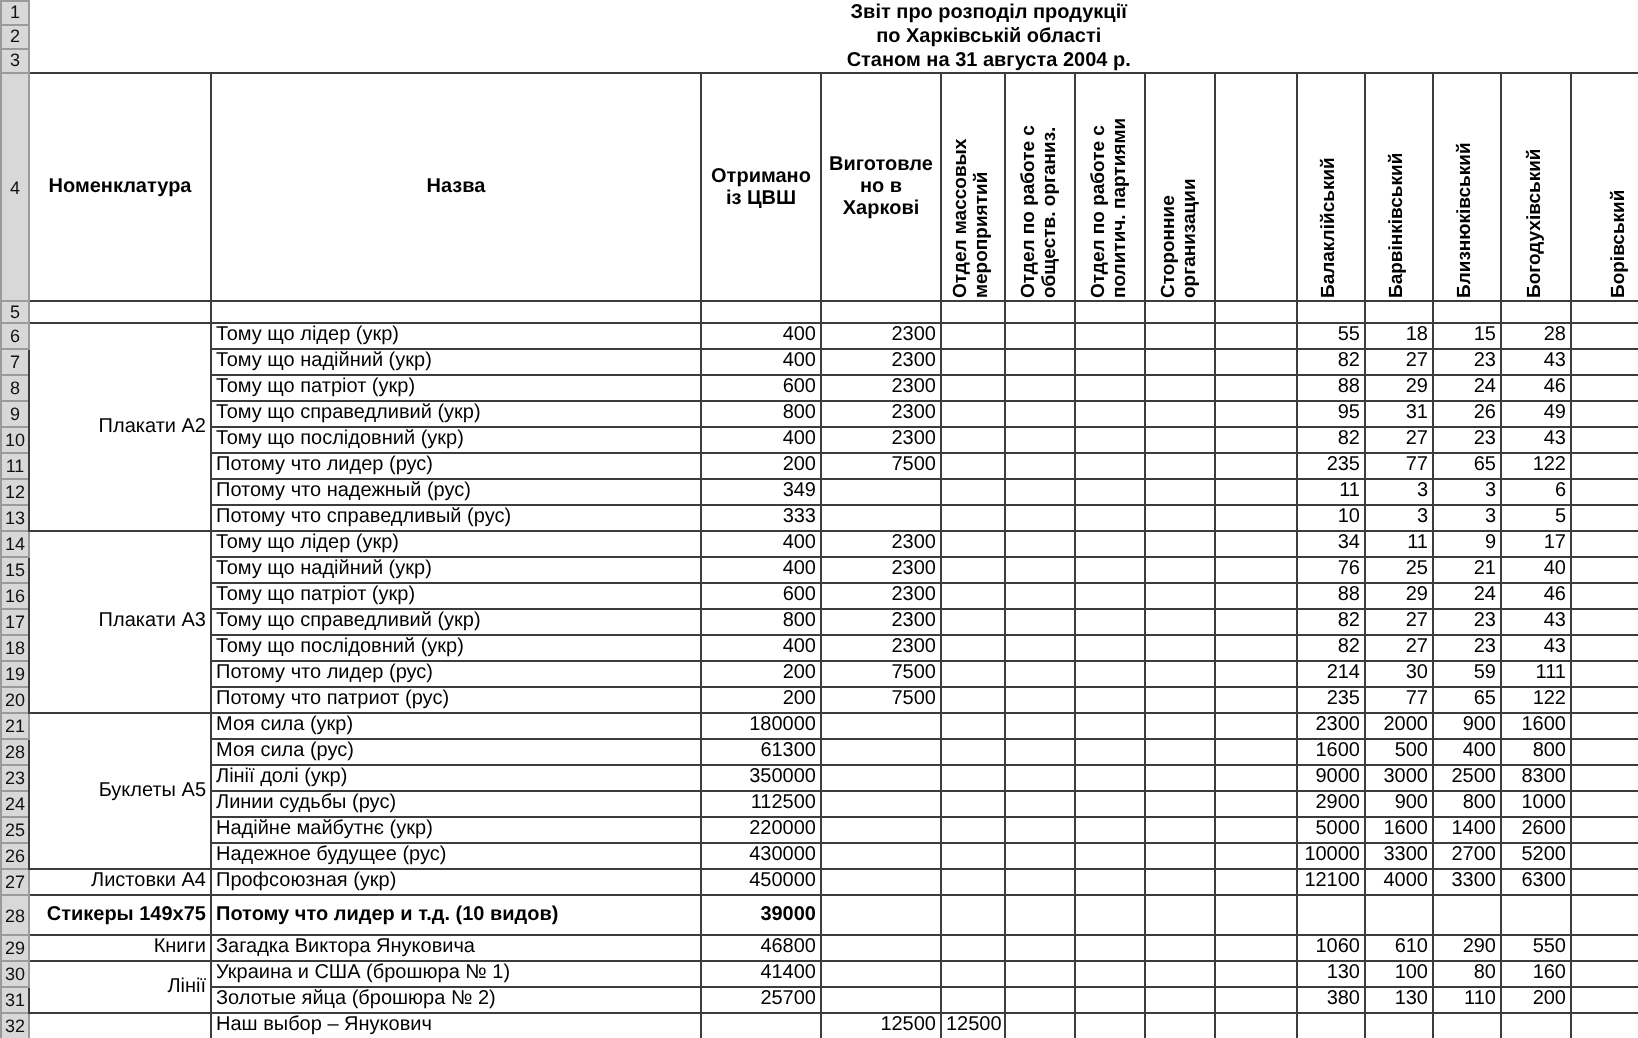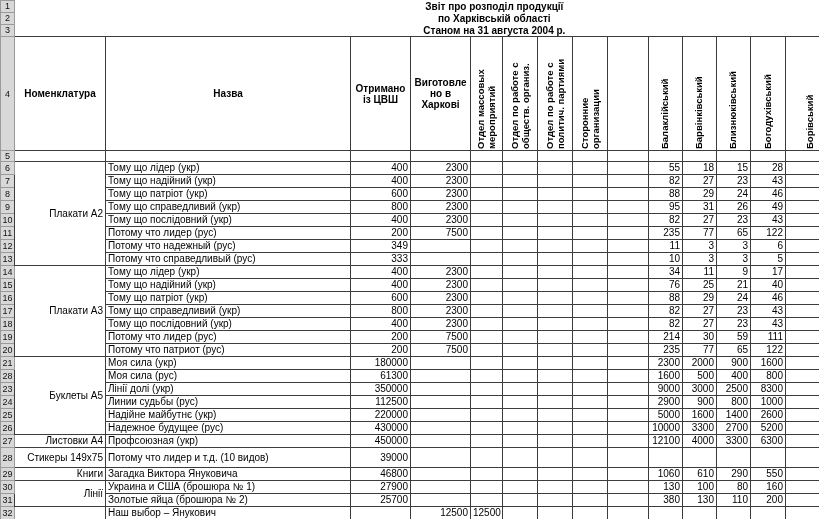--- a/index.html
+++ b/index.html
@@ -23,21 +23,21 @@
     font-weight: bold; text-align: center; vertical-align: middle;
     white-space: normal; line-height: 11px; overflow-wrap: anywhere;
   }
   .vcell { vertical-align: bottom; padding: 1px; }
   .vert {
     writing-mode: vertical-rl; transform: rotate(180deg);
     margin: 0 auto; height: 108px; white-space: normal;
     line-height: 10.5px; text-align: left; font-weight: bold; font-size: 9.5px;
   }
   .r5 td.cell { height: 9px; }
-  tr.tall td.cell { height: 20px; }
+  tr.tall td.cell { height: 20px; font-weight: bold; }
   .num { text-align: right; }
   .name { text-align: left; margin-top: 18px; }
   .group-cell {
     text-align: right; vertical-align: middle;
     white-space: normal; line-height: 10px;
   }
 </style>
 </head>
 <body>
 
@@ -513,21 +513,21 @@
         <td class="cell num">1060</td>
         <td class="cell num">610</td>
         <td class="cell num">290</td>
         <td class="cell num">550</td>
         <td class="cell num"></td>
       </tr>
       <tr>
         <td class="rownum">30</td>
         <td class="cell group-cell" rowspan="2">Лінії</td>
         <td class="cell name">Украина и США (брошюра № 1)</td>
-        <td class="cell num">27900</td>
+        <td class="cell num">41400</td>
         <td class="cell num"></td>
         <td class="cell num"></td>
         <td class="cell num"></td>
         <td class="cell num"></td>
         <td class="cell num"></td>
         <td class="cell num"></td>
         <td class="cell num">130</td>
         <td class="cell num">100</td>
         <td class="cell num">80</td>
         <td class="cell num">160</td>

